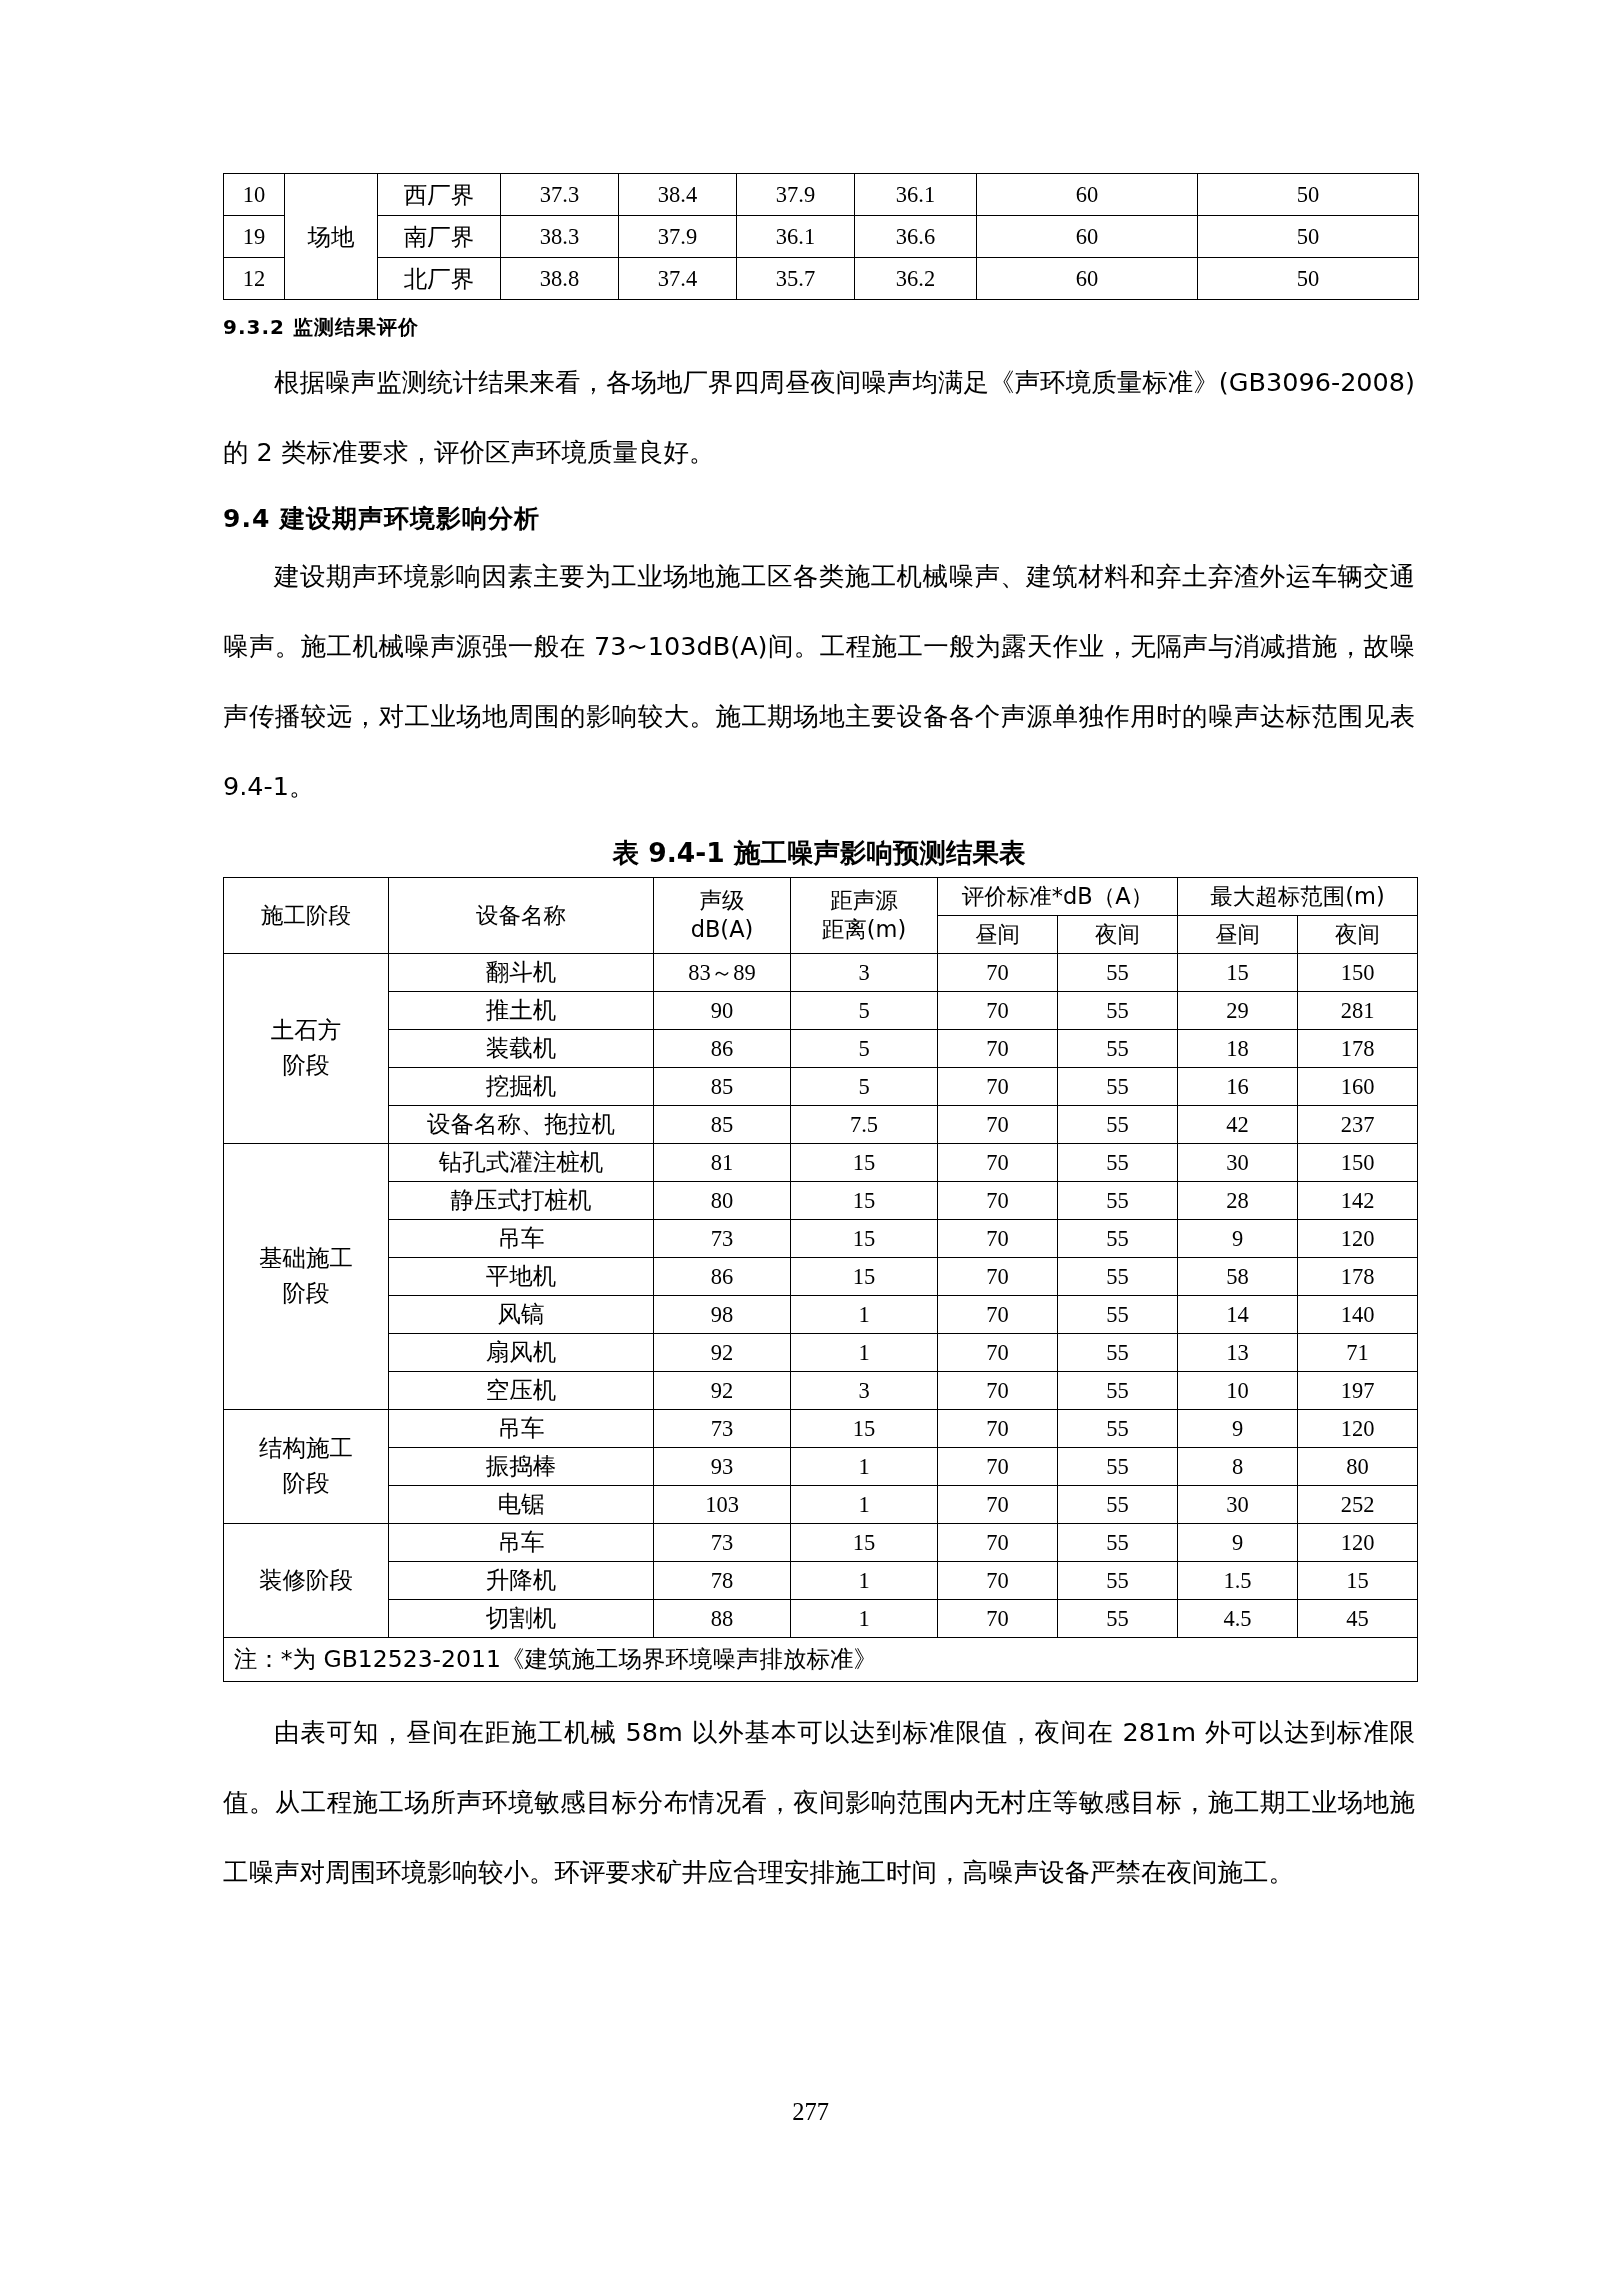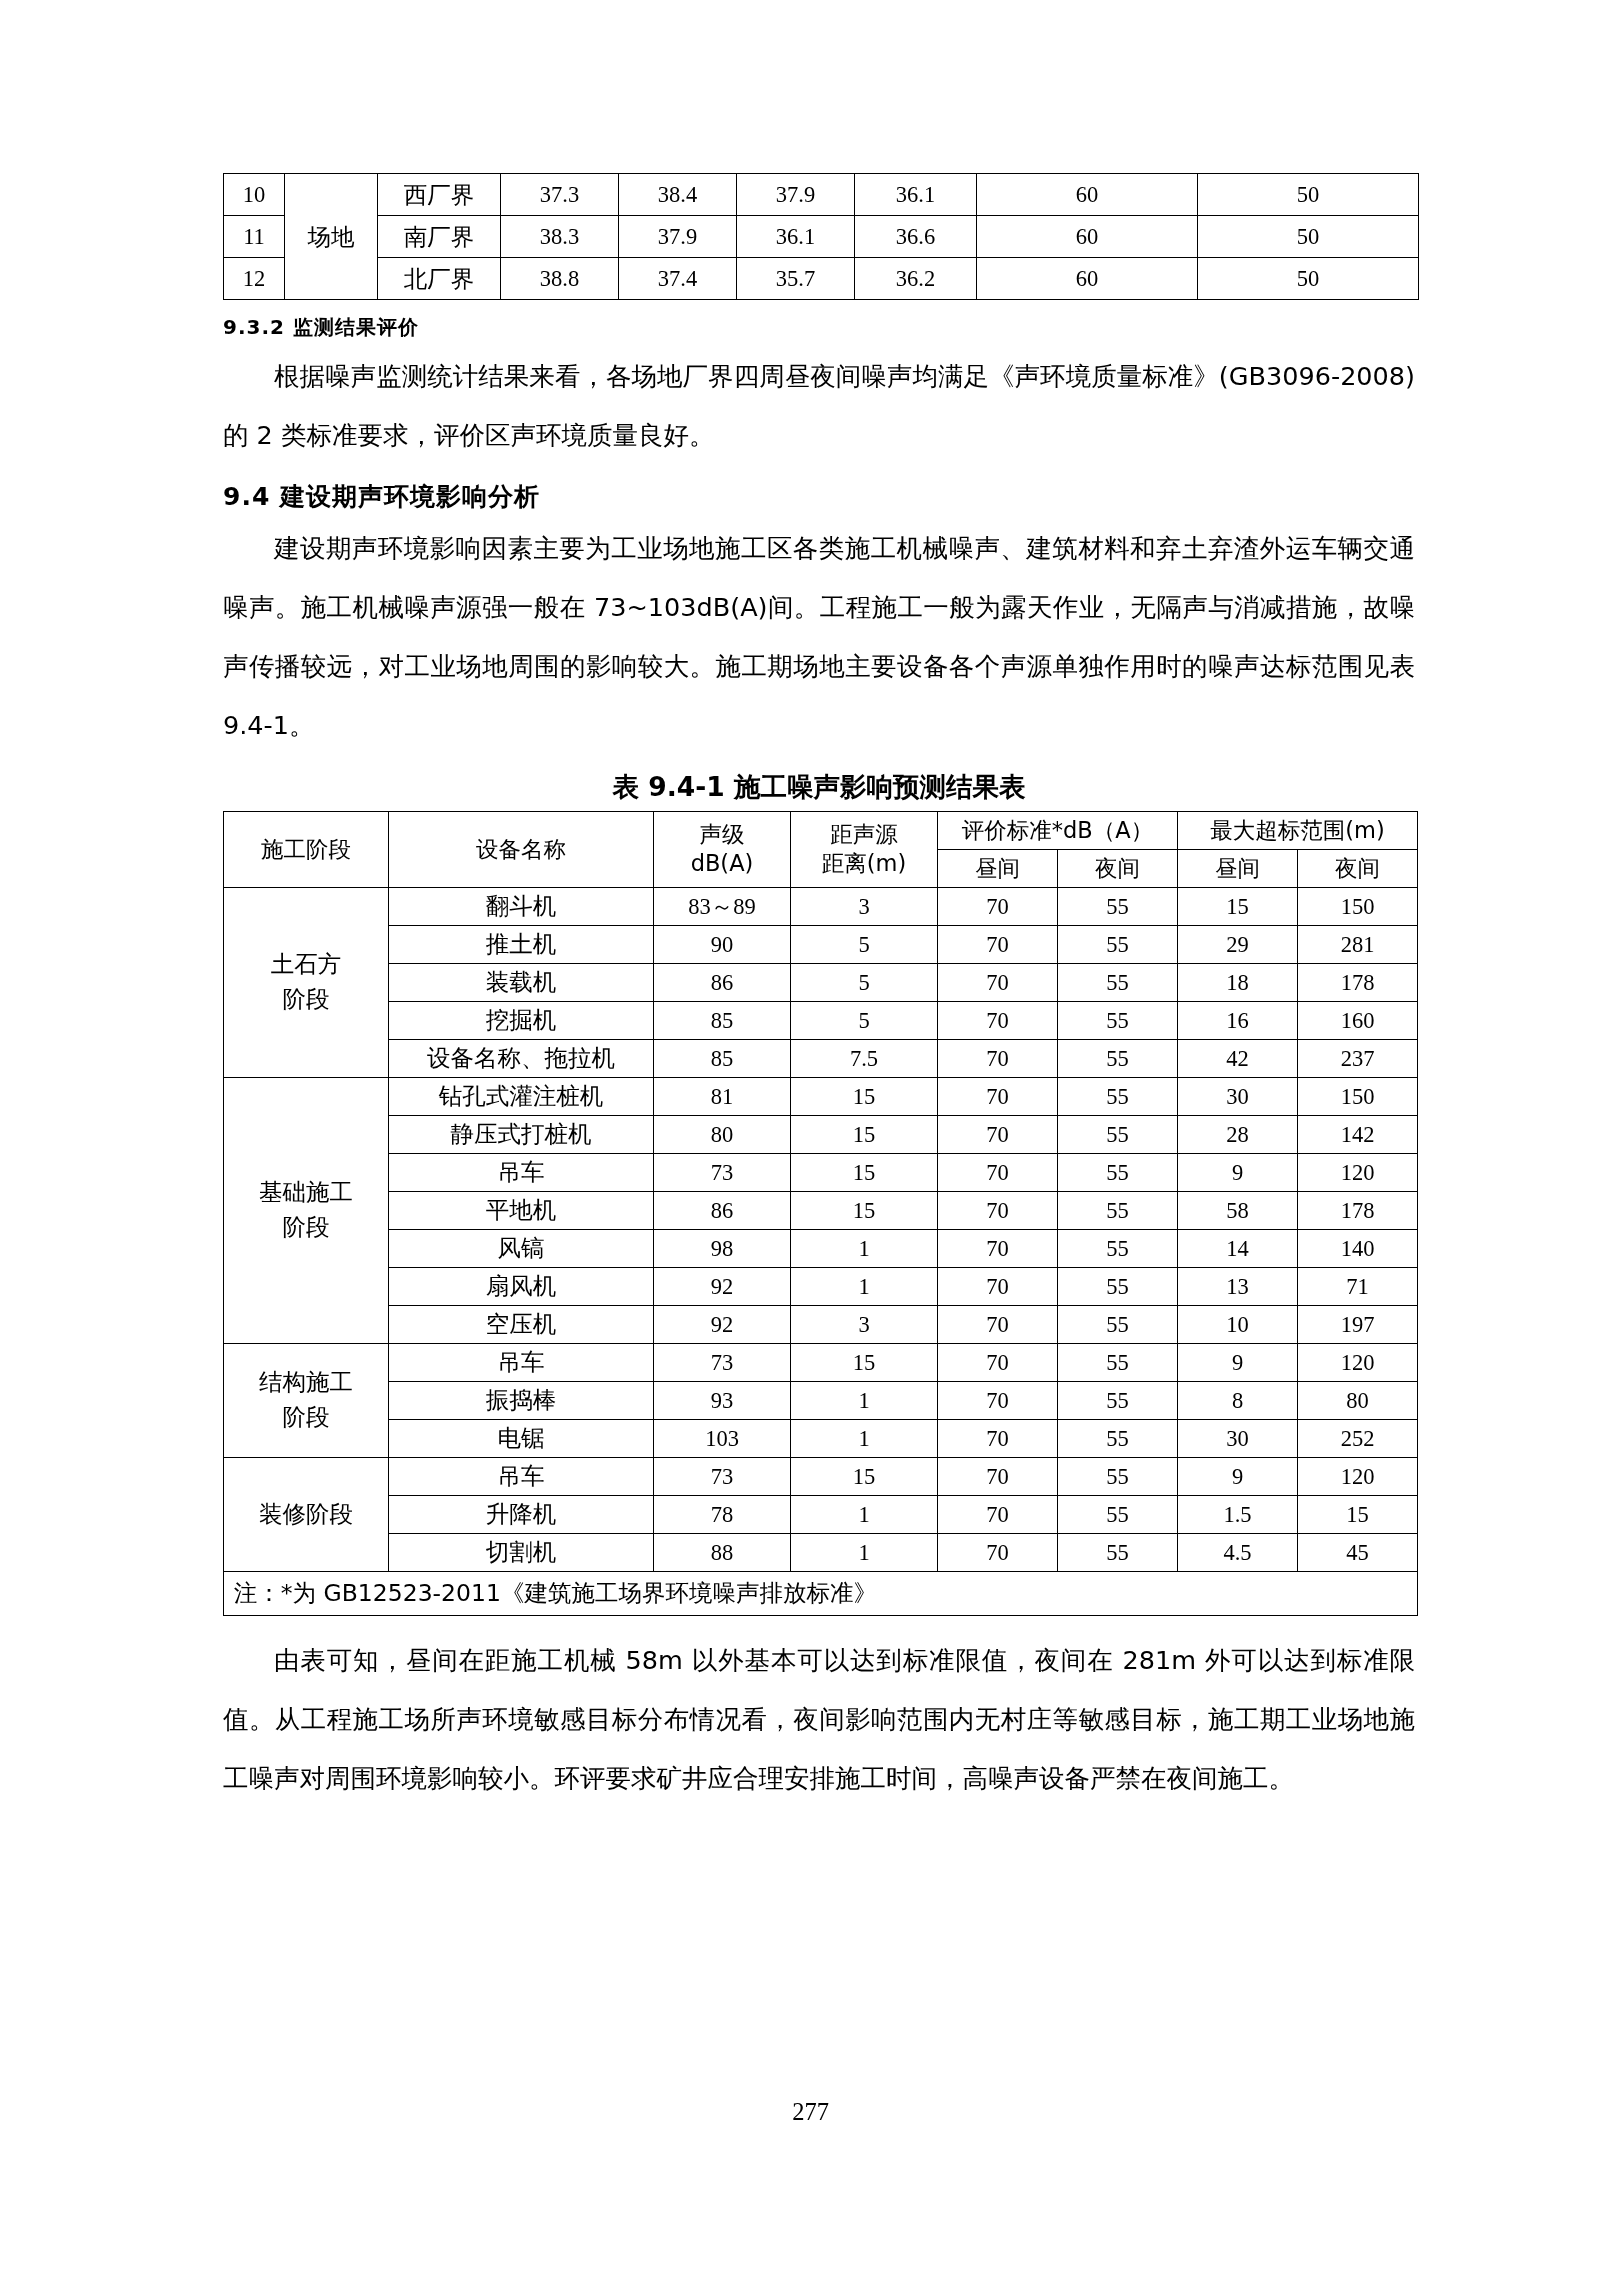--- a/index.html
+++ b/index.html
@@ -66,21 +66,21 @@
     letter-spacing: 1px;
   }
   h2.hd.sub {
     font-size: 20px;
     margin-top: 13.7px;
   }
 
   p.para {
     font-family: "DejaVu Sans", sans-serif;
     font-size: 25.5px;
-    line-height: 59px;
+    line-height: 70px;
     margin: 0;
     text-align: justify;
     text-indent: 51px;
     letter-spacing: 0px;
   }
 
   .tbl-caption {
     text-align: center;
     font-family: "DejaVu Sans", sans-serif;
     font-weight: bold;
@@ -154,21 +154,21 @@
           <td class="cn" rowspan="3">场地</td>
           <td class="cn">西厂界</td>
           <td>37.3</td>
           <td>38.4</td>
           <td>37.9</td>
           <td>36.1</td>
           <td>60</td>
           <td>50</td>
         </tr>
         <tr>
-          <td>11</td>
+          <td>19</td>
           <td class="cn">南厂界</td>
           <td>38.3</td>
           <td>37.9</td>
           <td>36.1</td>
           <td>36.6</td>
           <td>60</td>
           <td>50</td>
         </tr>
         <tr>
           <td>12</td>

